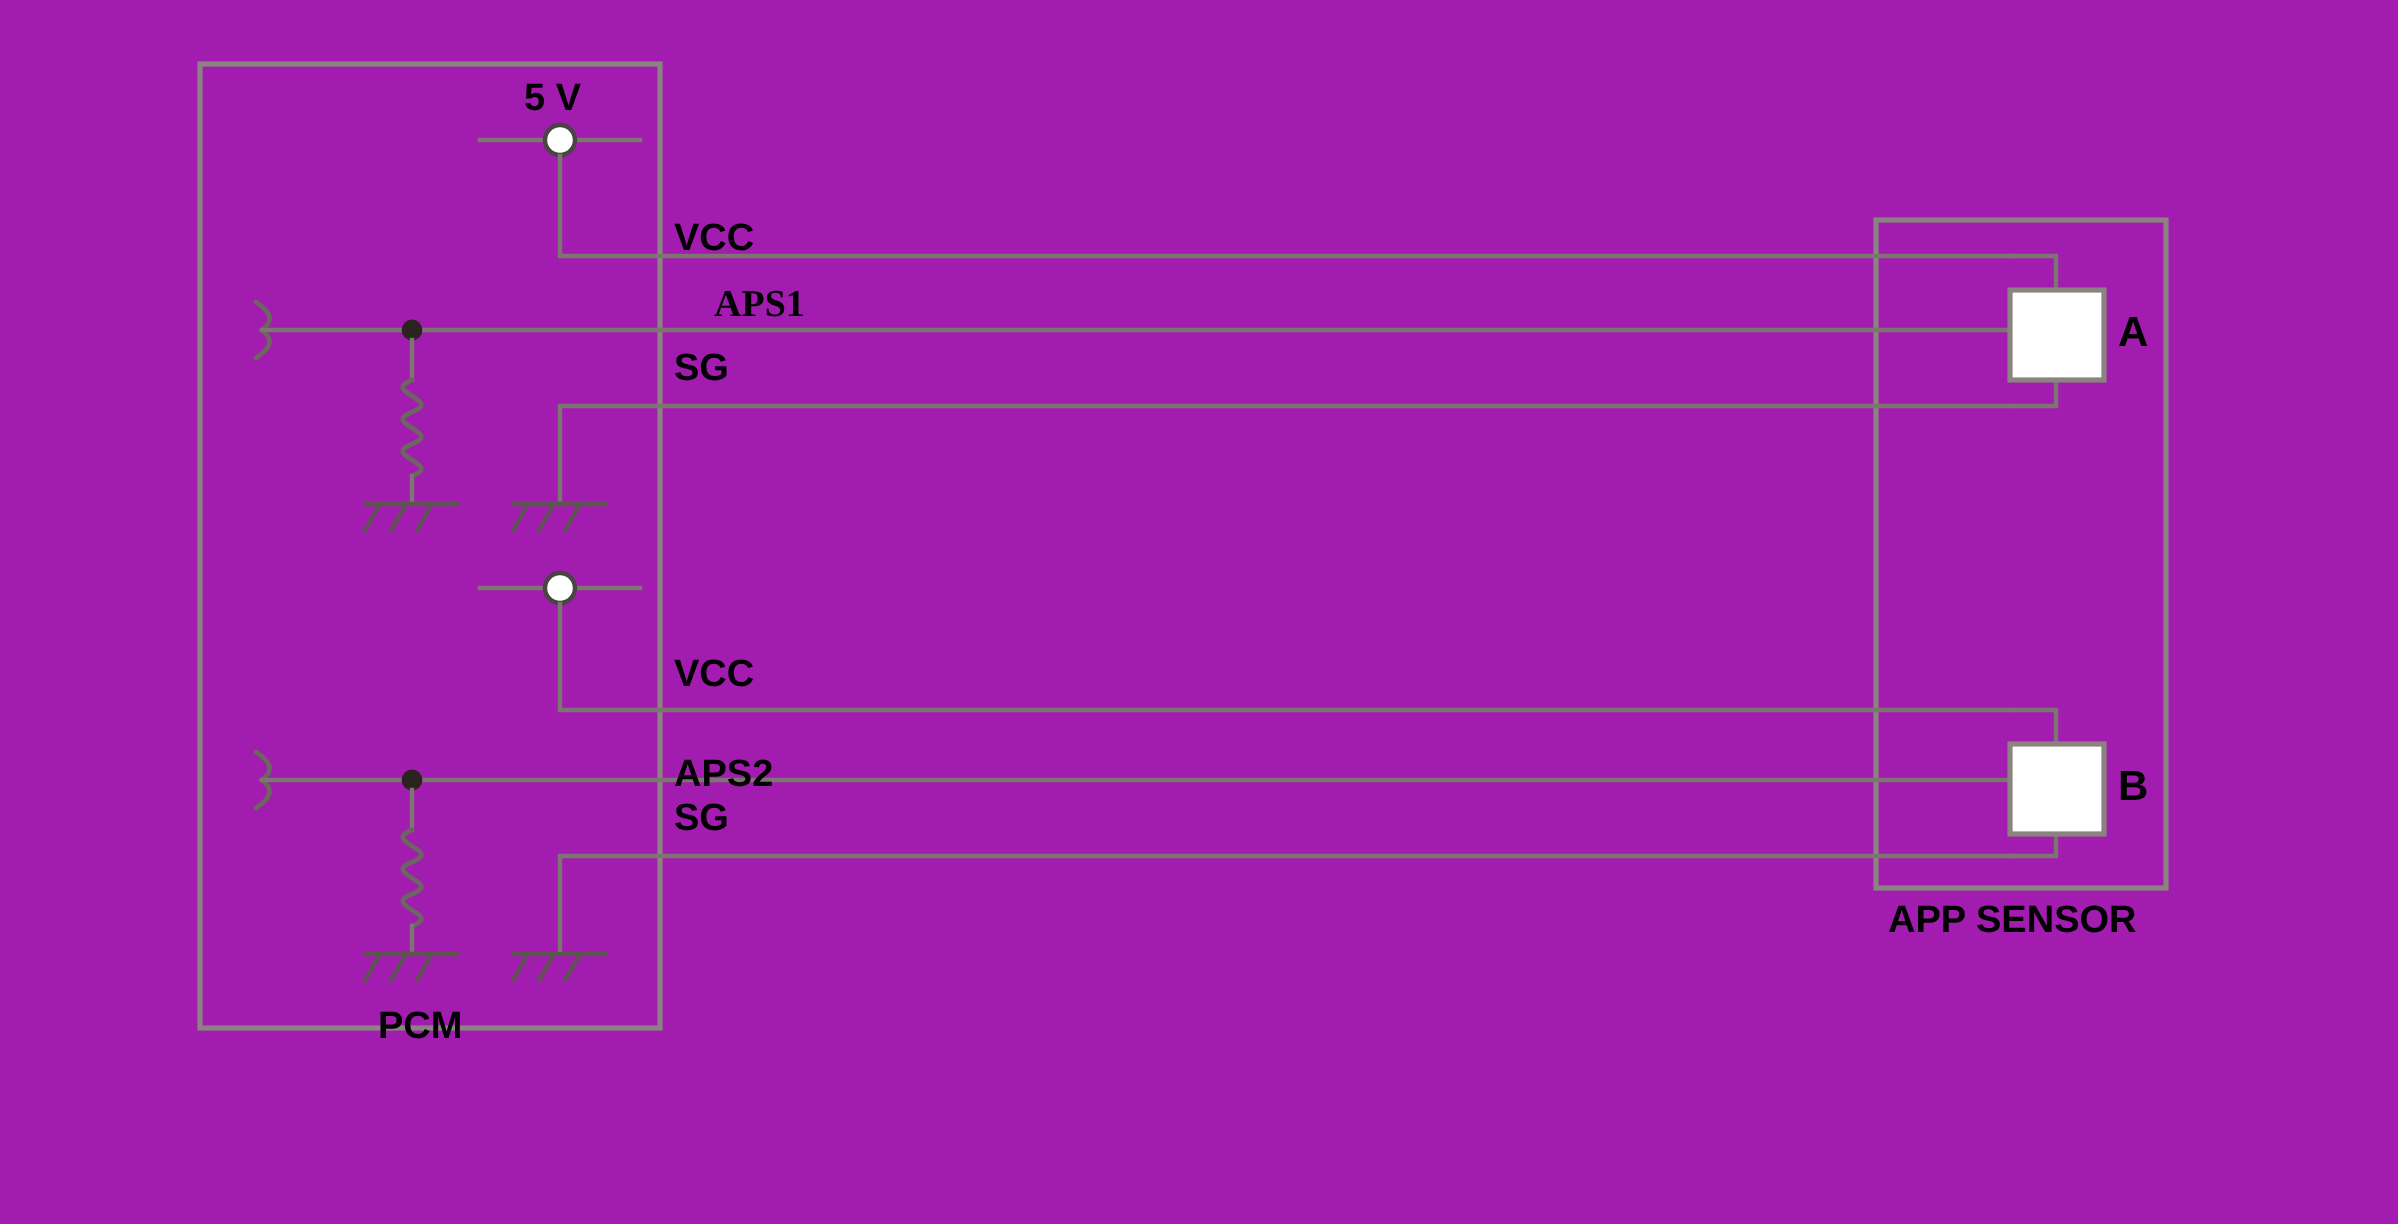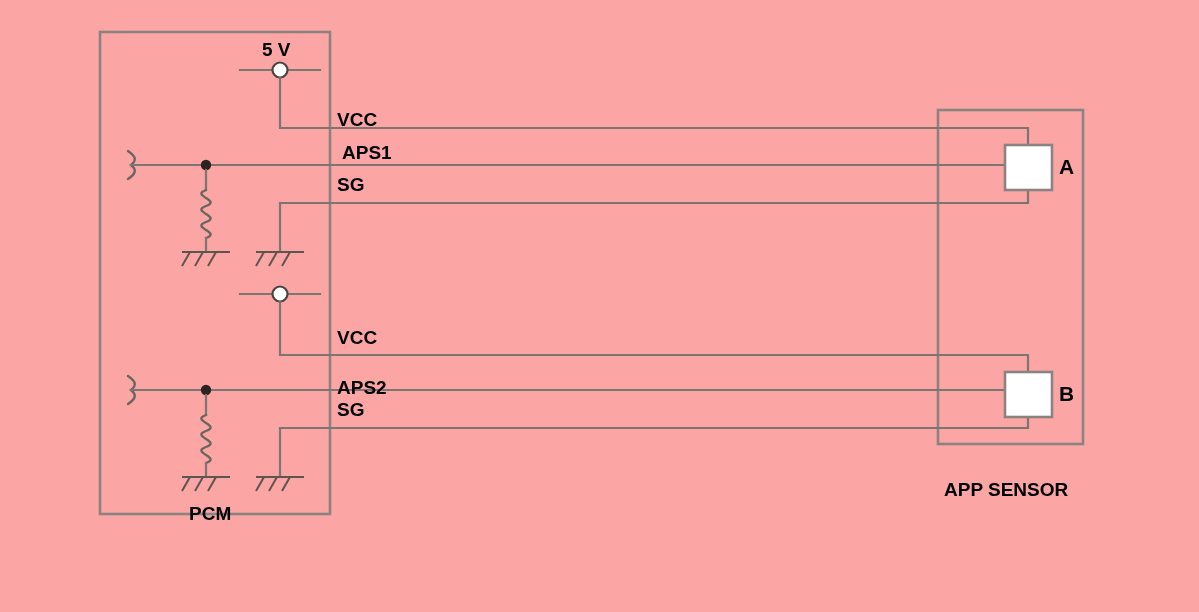--- a/index.html
+++ b/index.html
@@ -8,21 +8,21 @@
     padding: 0;
     background: #ffffff;
   }
   body {
     font-family: "Liberation Sans", sans-serif;
   }
   #diagram-root {
     position: relative;
     width: 1199px;
     height: 612px;
-    background: #fca5a5;
+    background: #a21caf;
     overflow: hidden;
   }
   #circuit-svg {
     position: absolute;
     left: 0;
     top: 0;
     width: 1199px;
     height: 612px;
   }
   .wire {
@@ -190,31 +190,31 @@
     <path class="wire" d="M 1005 355 L 1028 355 L 1028 372"></path>
     <path class="wire" d="M 1005 428 L 1028 428 L 1028 415"></path>
     <rect class="pot-box" x="1005" y="372" width="47" height="45"></rect>
 
   </svg>
 
   <div class="lbl lbl-supply" style="left:262px; top:40px;">5 V</div>
 
   <div class="lbl lbl-pin" style="left:337px; top:110px;">VCC</div>
 
-  <div class="lbl lbl-pin" style="left:342px; top:143px;">APS1</div>
+  <div class="lbl lbl-pin" style="left:357px; top:143px;font-family:Liberation Serif, serif;">APS1</div>
 
   <div class="lbl lbl-pin" style="left:337px; top:175px;">SG</div>
 
   <div class="lbl lbl-pin" style="left:337px; top:328px;">VCC</div>
 
   <div class="lbl lbl-pin" style="left:337px; top:378px;">APS2</div>
 
   <div class="lbl lbl-pin" style="left:337px; top:400px;">SG</div>
 
   <div class="lbl lbl-term" style="left:1059px; top:156px;">A</div>
 
   <div class="lbl lbl-term" style="left:1059px; top:383px;">B</div>
 
   <div class="lbl lbl-block" style="left:189px; top:504px;">PCM</div>
 
-  <div class="lbl lbl-block" style="left:944px; top:451px;margin-top:29px;">APP SENSOR</div>
+  <div class="lbl lbl-block" style="left:944px; top:451px;">APP SENSOR</div>
 
 </div>
 
 </body></html>

